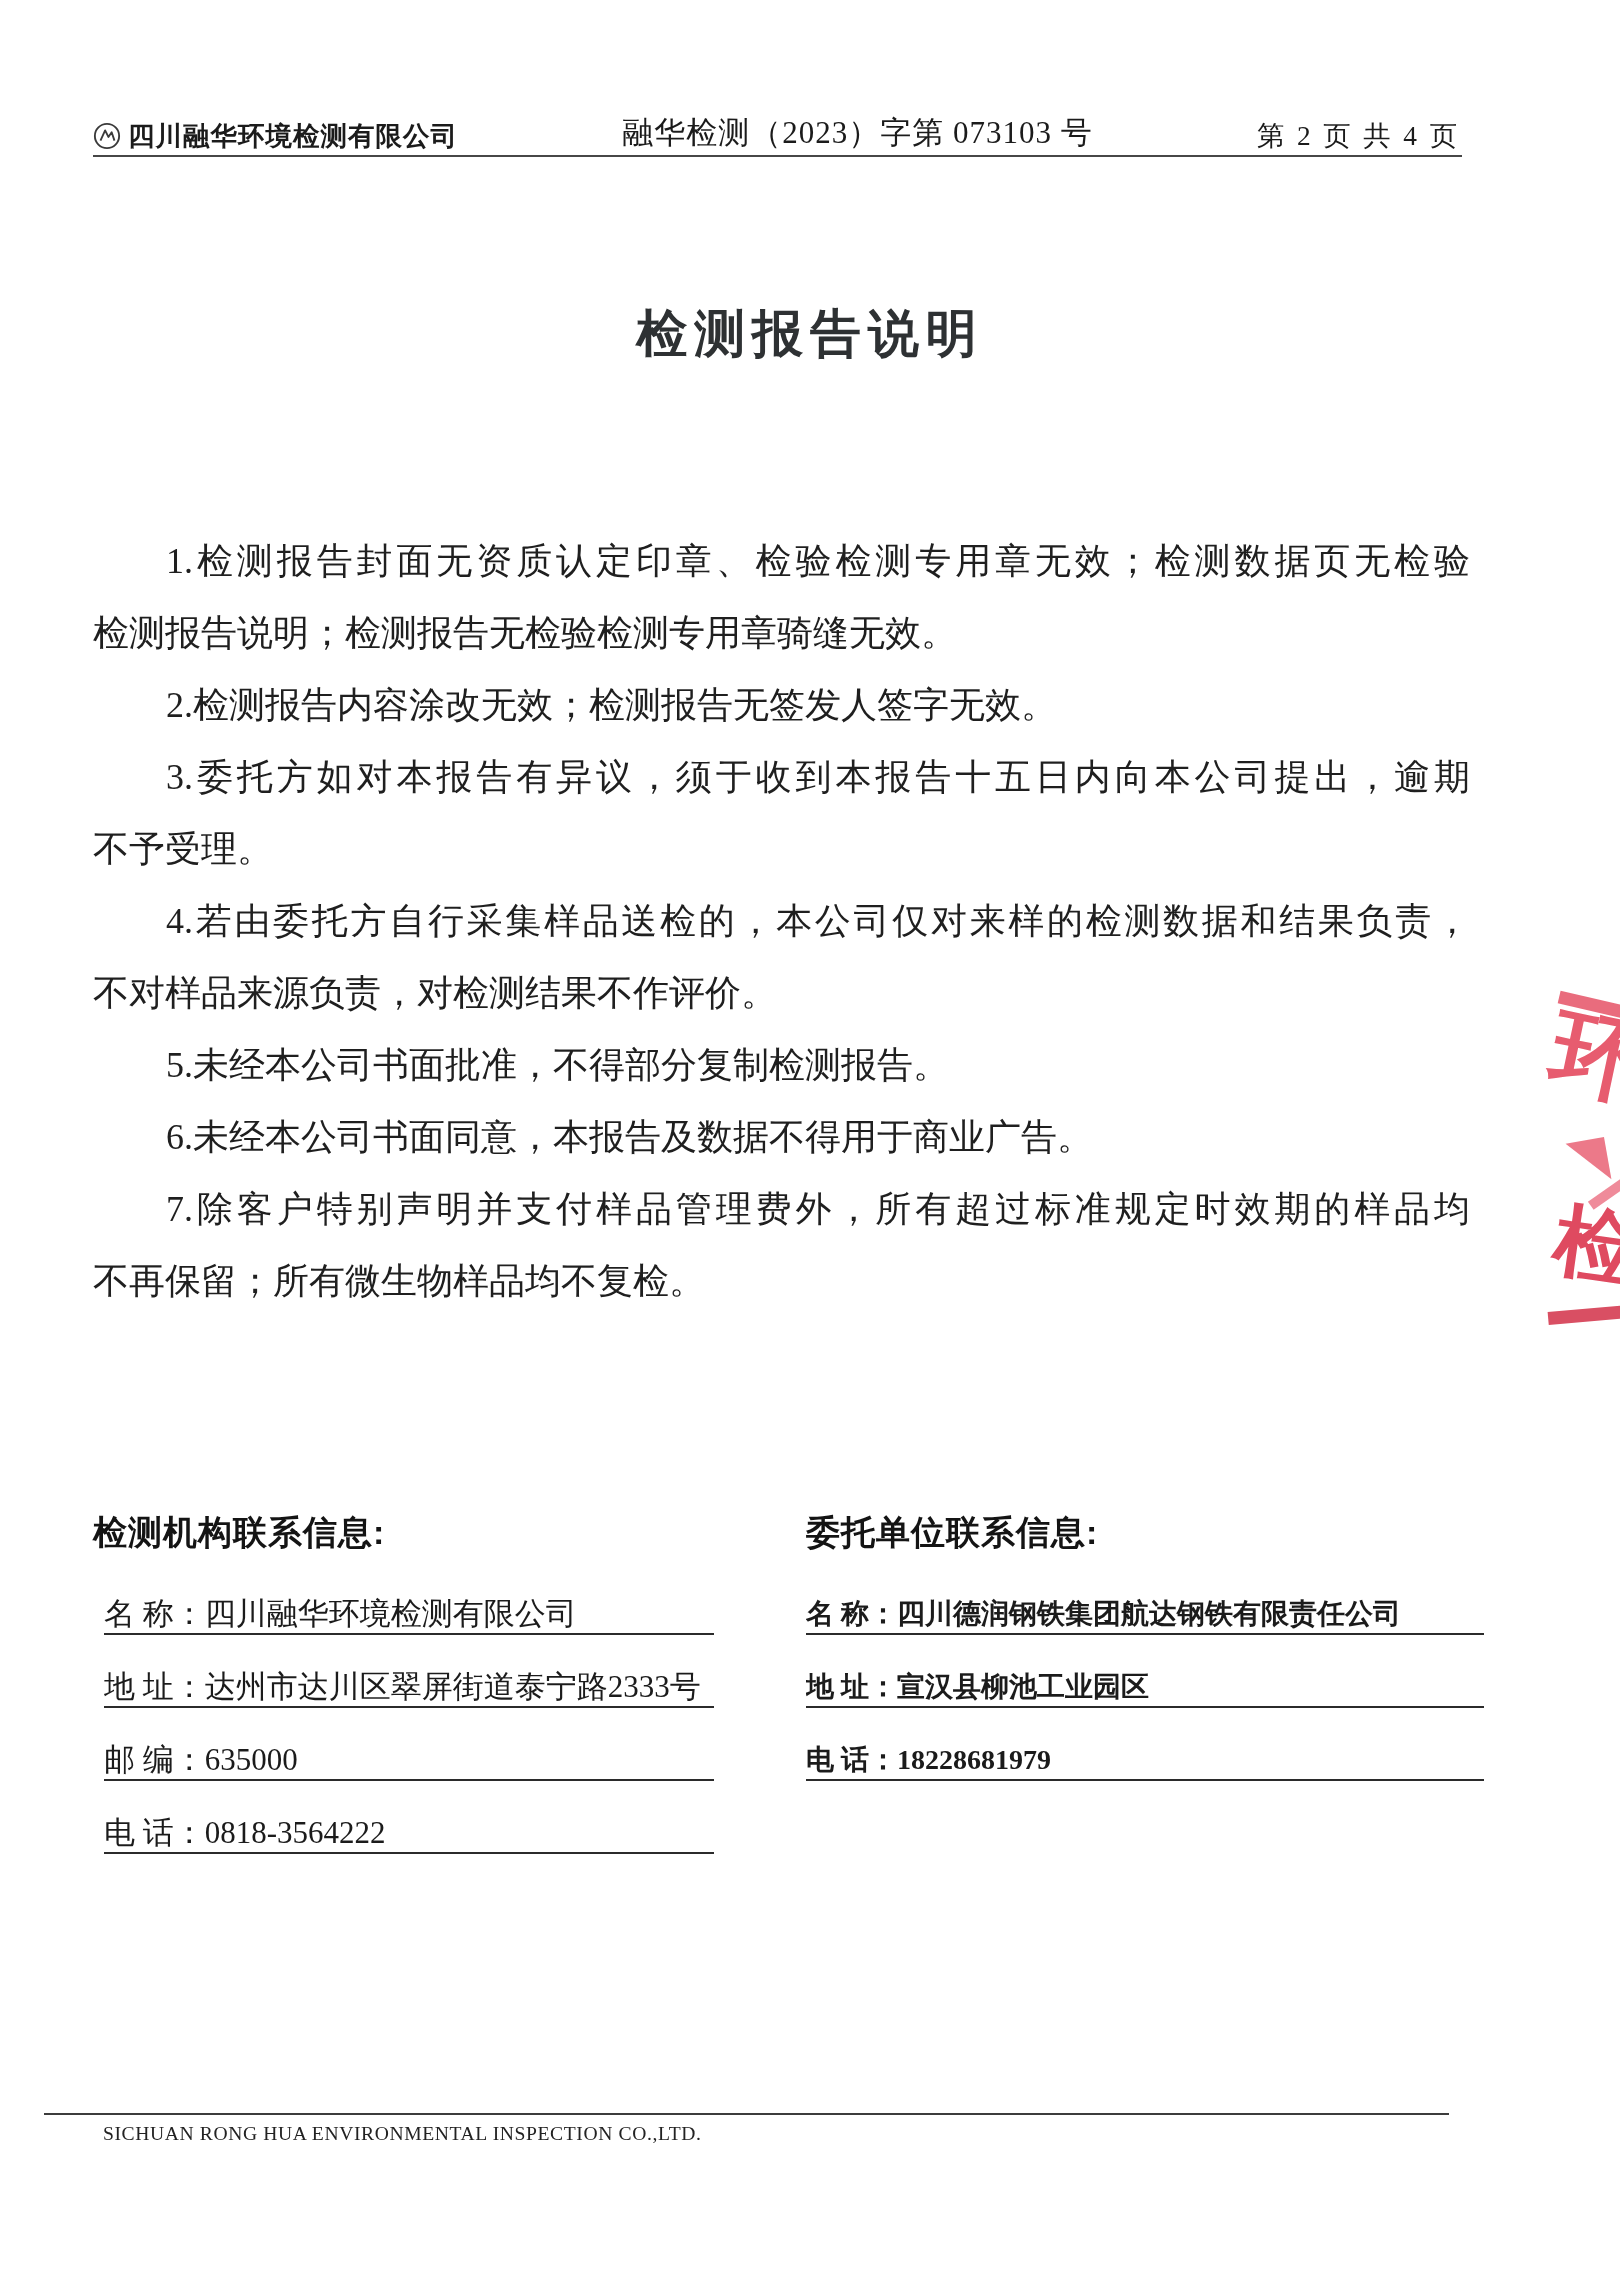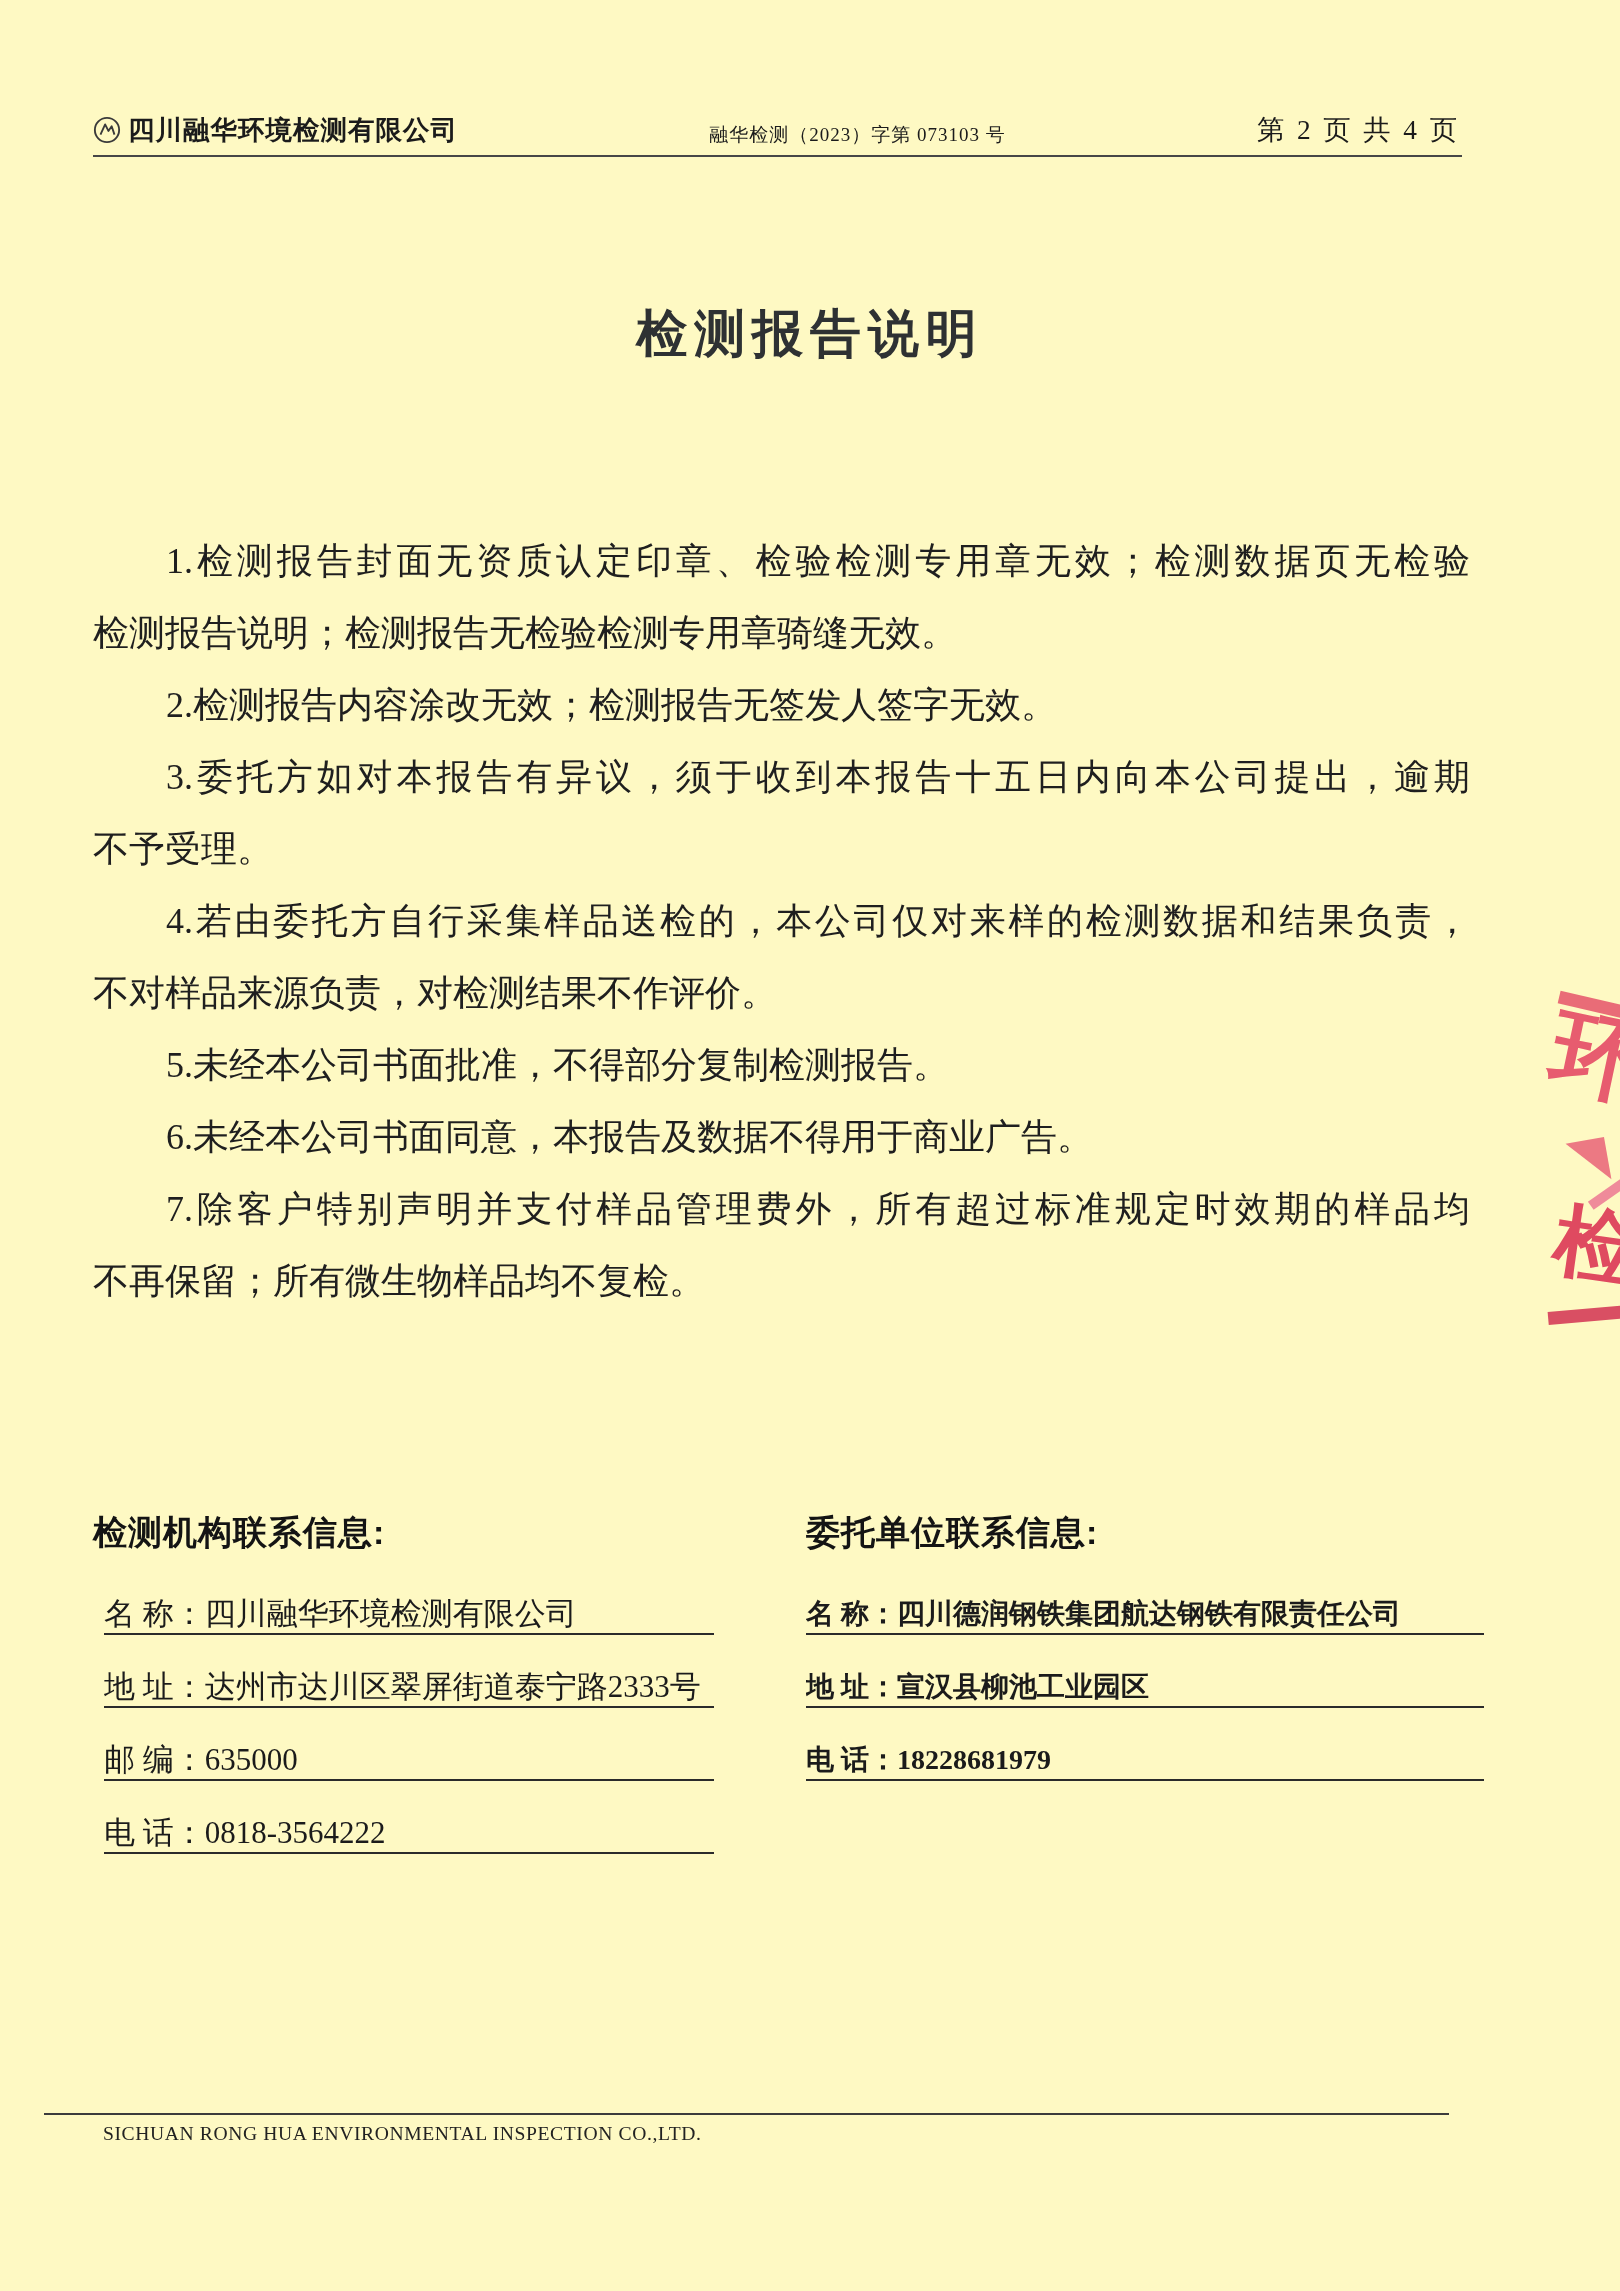--- a/index.html
+++ b/index.html
@@ -1,37 +1,37 @@
 <!DOCTYPE html>
 <html><head>
 <meta charset="utf-8">
 <style>
   html,body{margin:0;padding:0;background:#9a9a9a;}
   .page{
     position:relative;
     width:1620px;height:2292px;
     margin:0 auto;
-    background:#fef9c3;
+    background:#ffffff;
     overflow:hidden;
     font-family:"Liberation Serif","DejaVu Serif",serif;
     color:#1b1b1b;
   }
 
   
   .header{
     position:absolute;left:93px;top:112px;width:1367px;
     display:flex;justify-content:space-between;align-items:flex-end;
   }
   .header-company{
     display:flex;align-items:center;gap:6.9px;
     font-family:"Liberation Sans","DejaVu Sans",sans-serif;
     font-weight:600;font-size:26.5px;letter-spacing:1px;
   }
   .logo{width:28px;height:28px;flex:0 0 auto;}
-  .header-no{font-size:19px;letter-spacing:1px;}
+  .header-no{font-size:31px;letter-spacing:1px;}
   .header-page{font-size:27.4px;letter-spacing:2.9px;}
   .header-rule{
     position:absolute;left:93px;top:155px;width:1369px;
     border-top:2px solid #474747;
   }
 
   
   .title{
     position:absolute;left:0;top:300px;width:1620px;
     text-align:center;

